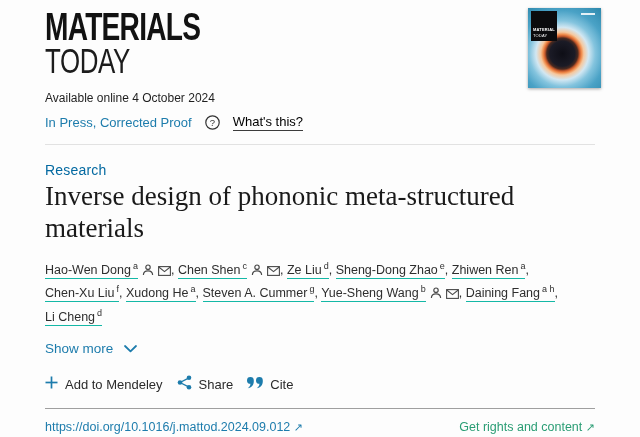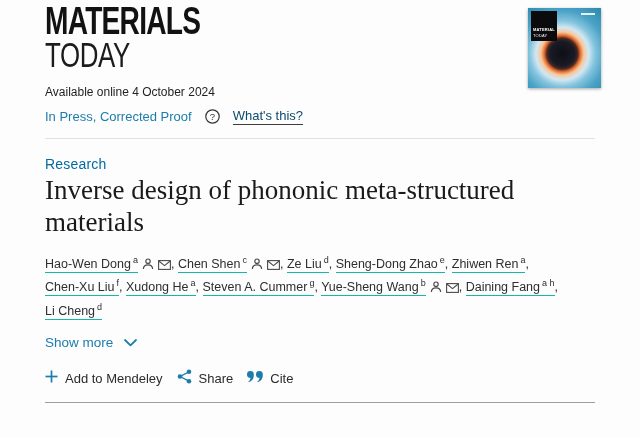--- a/index.html
+++ b/index.html
@@ -3,21 +3,21 @@
 <meta charset="utf-8">
 <style>
   * { margin:0; padding:0; box-sizing:border-box; }
   html,body { width:640px; height:437px; overflow:hidden; }
   body {
     background:#fdfdfd;
     font-family:"Liberation Sans", sans-serif;
     color:#212121;
     position:relative;
   }
-  .page { padding:2px 45px 0 45px; position:relative; width:640px; height:338px; }
+  .page { padding:8px 45px 0 45px; position:relative; width:640px; height:338px; }
 
   
   .masthead { display:inline-block; cursor:pointer; }
   .m1 {
     font-size:38px; font-weight:700; letter-spacing:-1px; color:#121212;
     transform:scaleX(0.74); transform-origin:left top; line-height:1.0;
     white-space:nowrap;
   }
   .m2 {
     font-size:35px; font-weight:400; letter-spacing:-0.5px; color:#1c1c1c;
@@ -44,21 +44,21 @@
   .cover-label span { font-size:4px; line-height:1.2; letter-spacing:0.2px; font-weight:700; white-space:nowrap; overflow:hidden; }
   .cover-label .cl2 { font-weight:400; }
   .cover-tick { position:absolute; right:6px; top:5px; width:14px; height:2px; background:rgba(255,255,255,0.85); }
 
   .available { margin-top:13px; font-size:12px; color:#1f1f1f; }
 
   .status-row { margin-top:9px; display:flex; align-items:center; gap:13px;text-align:right; }
   .in-press { color:var(--link); font-size:13px; text-decoration:none; cursor:pointer; }
   .q-icon { display:inline-flex; cursor:pointer; }
   .whats-this {
-    color:#0c4a6e; font-size:13px; text-decoration:none; cursor:pointer;
+    color:#000000; font-size:13px; text-decoration:none; cursor:pointer;
     border-bottom:1px solid #3c3c3c; padding-bottom:1px;
   }
 
   hr.div1 { border:none; border-top:1px solid #e2e2e2; margin-top:13px; }
   hr.div2 { border:none; border-top:1px solid #9f9f9f; margin-top:15px; }
 
   .category { margin-top:17px; font-size:14px; color:#0369a1; letter-spacing:0.2px; }
 
   .title {
     margin-top:2px; max-width:520px;
@@ -185,16 +185,20 @@
           <path d="M3.4 0 A3.4 3.4 0 0 0 0 3.4 A3.4 3.4 0 0 0 3.4 6.8 C3.4 8.8 2.4 10.2 0.8 11.2 C4.2 10.6 6.8 8.2 6.8 4.4 L6.8 3.4 A3.4 3.4 0 0 0 3.4 0 Z" fill="#1d7cac"></path>
           <path d="M12.4 0 A3.4 3.4 0 0 0 9 3.4 A3.4 3.4 0 0 0 12.4 6.8 C12.4 8.8 11.4 10.2 9.8 11.2 C13.2 10.6 15.8 8.2 15.8 4.4 L15.8 3.4 A3.4 3.4 0 0 0 12.4 0 Z" fill="#1d7cac"></path>
         </svg>
       </span>
       <span>Cite</span>
     </button>
   </div>
 
   <hr class="div2">
 
+  <div class="doi-row">
+    <a class="doi-link"><span>https://doi.org/10.1016/j.mattod.2024.09.012</span> <span class="arr">↗</span></a>
+    <a class="rights-link"><span>Get rights and content</span> <span class="arr">↗</span></a>
+  </div>
 
   
 
 </div>
 
 </body></html>

